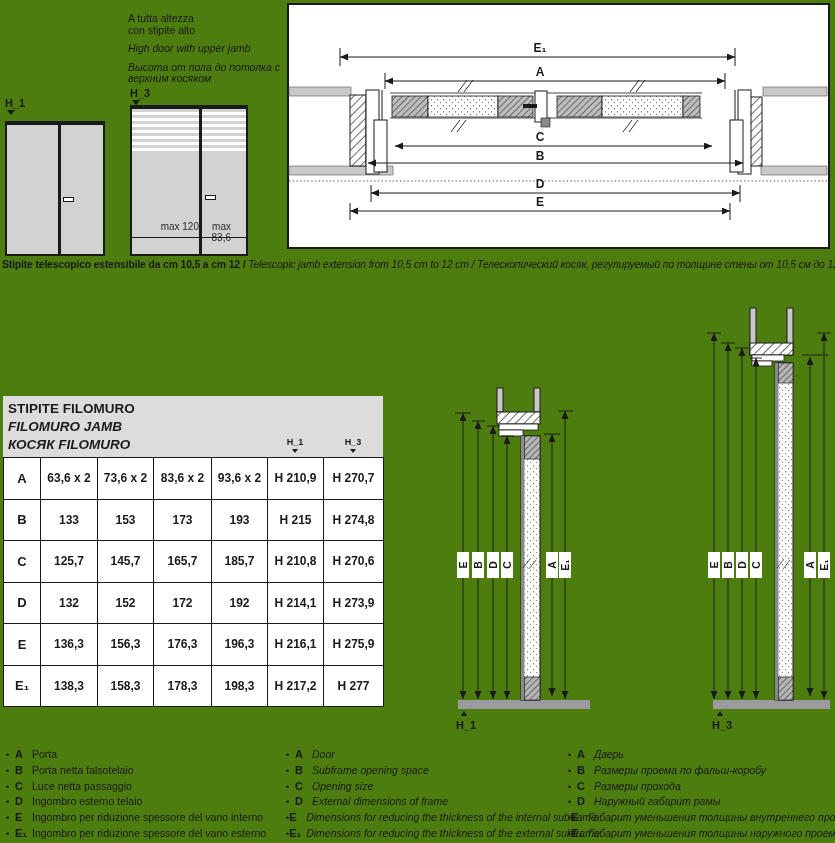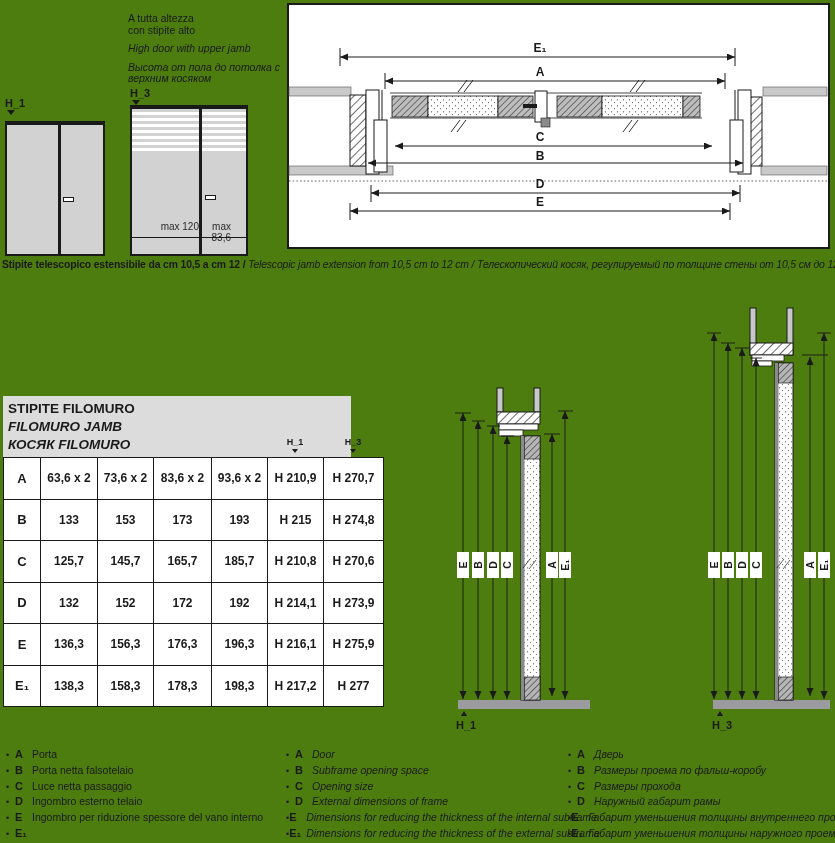--- a/index.html
+++ b/index.html
@@ -172,21 +172,21 @@
       <text x="254" y="158">B</text>
       <text x="254" y="186">D</text>
       <text x="254" y="204">E</text>
     </g>
   </svg>
 
   <div class="abs caption" style="left:2px;top:259px;width:832px;">
     <span class="b">Stipite telescopico estensibile da cm 10,5 a cm 12 /</span><span class="i"> Telescopic jamb extension from 10,5 cm to 12 cm / Телескопический косяк, регулируемый по толщине стены от 10,5 см до 12 см.</span>
   </div>
 
-  <div class="abs thead" style="left:3px;top:396px;width:348px;height:61px;">
+  <div class="abs thead" style="left:3px;top:396px;width:380px;height:61px;">
     <div class="t">STIPITE FILOMURO</div>
     <div class="t ti">FILOMURO JAMB</div>
     <div class="t ti">КОСЯК FILOMURO</div>
     <span class="hcol" style="left:292px;top:41px;">H_1</span>
     <div class="hcol-tri tri-down" style="left:292px;top:53px;border-left-width:3px;border-right-width:3px;border-top-width:4px;"></div>
     <span class="hcol" style="left:350px;top:41px;">H_3</span>
     <div class="hcol-tri tri-down" style="left:350px;top:53px;border-left-width:3px;border-right-width:3px;border-top-width:4px;"></div>
   </div>
 
   <table class="dim abs" style="left:3px;top:457px;width:380px;">
@@ -403,20 +403,21 @@
         <span class="tx">Ingombro esterno telaio</span>
       </div>
     <div class="legend-item">
         <span class="bu">•</span>
         <span class="lt">E</span>
         <span class="tx">Ingombro per riduzione spessore del vano interno</span>
       </div>
     <div class="legend-item">
         <span class="bu">•</span>
         <span class="lt">E₁</span>
+        <span class="tx">Ingombro per riduzione spessore del vano esterno</span>
       </div>
   </div>
 
   <div class="abs legend-col en" style="left:286px;top:747px;width:278px;">
     <div class="legend-item">
         <span class="bu">•</span>
         <span class="lt">A</span>
         <span class="tx">Door</span>
       </div>
     <div class="legend-item">

